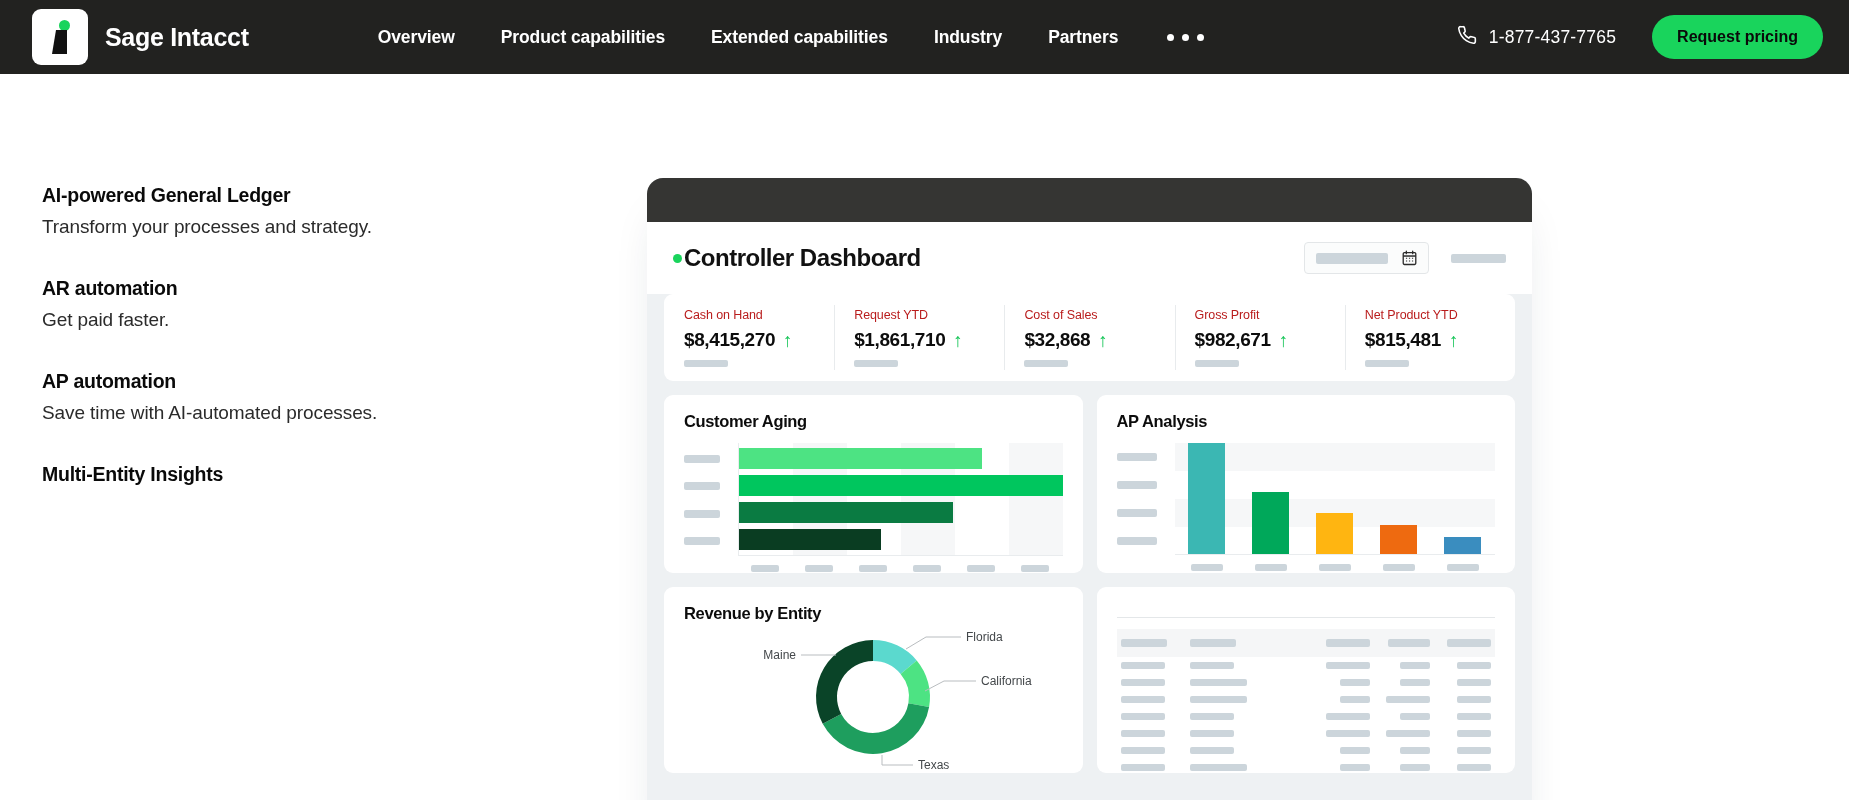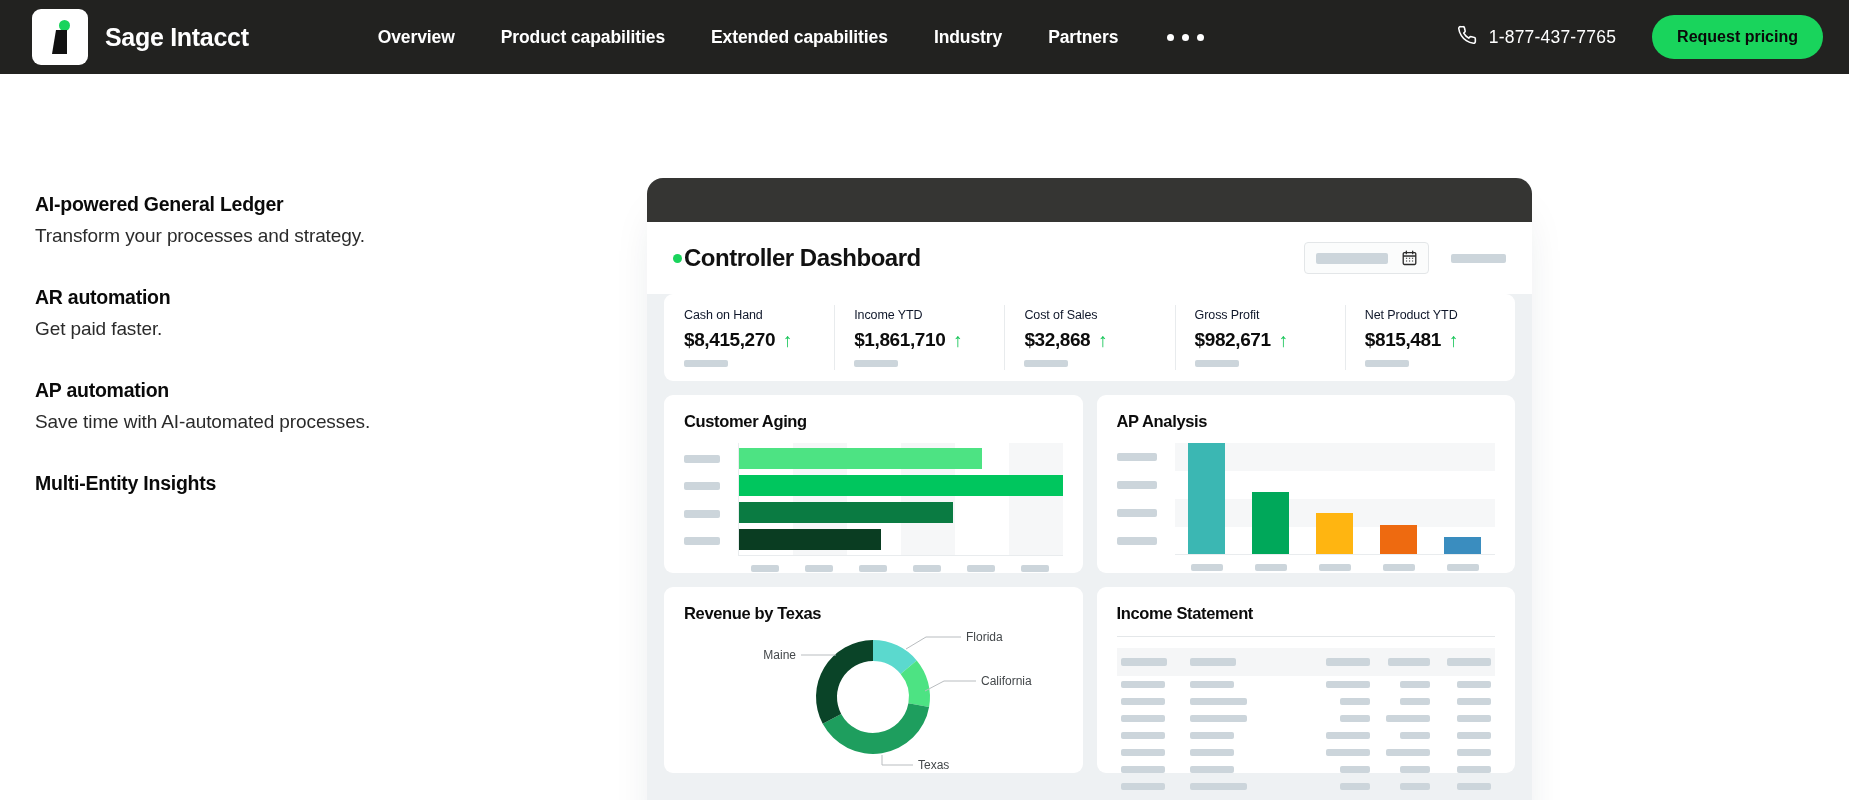--- a/index.html
+++ b/index.html
@@ -60,21 +60,21 @@
     font-size: 16px; font-weight: 700;
     border: none; border-radius: 24px;
     padding: 13px 25px; cursor: pointer;
     white-space: nowrap; font-family: inherit;
   }
 
   
   .stage { position: relative; width: 1849px; height: 726px; background: #fff; }
 
   
-  .features { position: absolute; left: 35px; top: 110px; width: 440px; margin-top: 9px; }
+  .features { position: absolute; left: 42px; top: 110px; width: 440px; }
   .feature { margin-bottom: 39px; }
   .feature:last-child { margin-bottom: 0; }
   .feature-title {
     font-size: 19.5px; font-weight: 700; color: #0a0a0a;
     letter-spacing: -0.25px; margin-bottom: 9px;
   }
   .feature-desc { font-size: 19px; font-weight: 400; color: #2b2b2b; letter-spacing: -0.1px; }
 
   
   .dash-wrap {
@@ -109,21 +109,21 @@
   
   .kpi-card {
     background: #fff; border-radius: 9px;
     display: flex; padding: 14px 0 14px 0; margin-bottom: 14px;
   }
   .kpi { flex: 1; padding: 0 20px; position: relative; }
   .kpi + .kpi::before {
     content: ""; position: absolute; left: 0; top: -3px; bottom: -3px;
     width: 1px; background: #e8ebed;
   }
-  .kpi-label { font-size: 12.5px; color: #0f172a; margin-bottom: 7px; letter-spacing: -0.1px; }
+  .kpi-label { font-size: 12.5px; color: #b91c1c; margin-bottom: 7px; letter-spacing: -0.1px; }
   .kpi-val-row { display: flex; align-items: center; gap: 8px; margin-bottom: 9px; }
   .kpi-val { font-size: 19px; font-weight: 700; color: #0c0c0c; letter-spacing: -0.4px; }
   .arrow-up { color: #19C65A; font-size: 19px; line-height: 1; font-weight: 700; }
 
   
   .panel-grid { display: grid; grid-template-columns: 1fr 1fr; gap: 14px; }
   .panel { background: #fff; border-radius: 9px; padding: 17px 20px 16px 20px; }
   .panel-h { font-size: 16.5px; font-weight: 700; color: #0c0c0c; letter-spacing: -0.35px; }
   .panel-row1 { height: 178px; }
   .panel-row2 { height: 186px; }
@@ -257,21 +257,21 @@
       <div class="kpi-card">
         <div class="kpi">
           <div class="kpi-label">Cash on Hand</div>
           <div class="kpi-val-row">
             <span class="kpi-val">$8,415,270</span>
             <span class="arrow-up">↑</span>
           </div>
           <span class="ph" style="width:44px;height:7px"></span>
         </div>
         <div class="kpi">
-          <div class="kpi-label">Income YTD</div>
+          <div class="kpi-label">Request YTD</div>
           <div class="kpi-val-row">
             <span class="kpi-val">$1,861,710</span>
             <span class="arrow-up">↑</span>
           </div>
           <span class="ph" style="width:44px;height:7px"></span>
         </div>
         <div class="kpi">
           <div class="kpi-label">Cost of Sales</div>
           <div class="kpi-val-row">
             <span class="kpi-val">$32,868</span>
@@ -395,21 +395,21 @@
             <span>
                 <i class="ph" style="width:32px;height:7px"></i>
               </span>
             <span>
                 <i class="ph" style="width:32px;height:7px"></i>
               </span>
           </div>
         </div>
 
         <div class="panel panel-row2">
-          <div class="panel-h">Revenue by Texas</div>
+          <div class="panel-h">Revenue by Entity</div>
           <div class="donut-area">
             <svg width="430" height="140" viewBox="0 0 430 140">
               <g transform="translate(215,68)">
 
                 <path d="M0,-57 A57,57 0 0,1 43.7,-36.6 L27.6,-23.1 A36,36 0 0,0 0,-36 Z" fill="#5BD9CE"></path>
 
                 <path d="M43.7,-36.6 A57,57 0 0,1 56.1,9.9 L35.4,6.3 A36,36 0 0,0 27.6,-23.1 Z" fill="#4DE383"></path>
 
                 <path d="M56.1,9.9 A57,57 0 0,1 -50.3,26.8 L-31.8,16.9 A36,36 0 0,0 35.4,6.3 Z" fill="#1E9E5E"></path>
 
@@ -422,21 +422,20 @@
               <path d="M224,126 L224,136 L255,136" stroke="#b9bdc0" stroke-width="1" fill="none"></path>
               <text x="138" y="30" text-anchor="end" font-family="Liberation Sans, sans-serif" font-size="12" fill="#44484b">Maine</text>
               <text x="308" y="12" font-family="Liberation Sans, sans-serif" font-size="12" fill="#44484b">Florida</text>
               <text x="323" y="56" font-family="Liberation Sans, sans-serif" font-size="12" fill="#44484b">California</text>
               <text x="260" y="140" font-family="Liberation Sans, sans-serif" font-size="12" fill="#44484b">Texas</text>
             </svg>
           </div>
         </div>
 
         <div class="panel panel-row2">
-          <div class="panel-h">Income Statement</div>
           <div class="is-rule"></div>
           <div class="is-table">
 
             <div class="is-row is-head">
               <div class="is-cell">
                   <span class="ph" style="width:46px;height:8px"></span>
                 </div>
               <div class="is-cell">
                   <span class="ph" style="width:46px;height:8px"></span>
                 </div>

